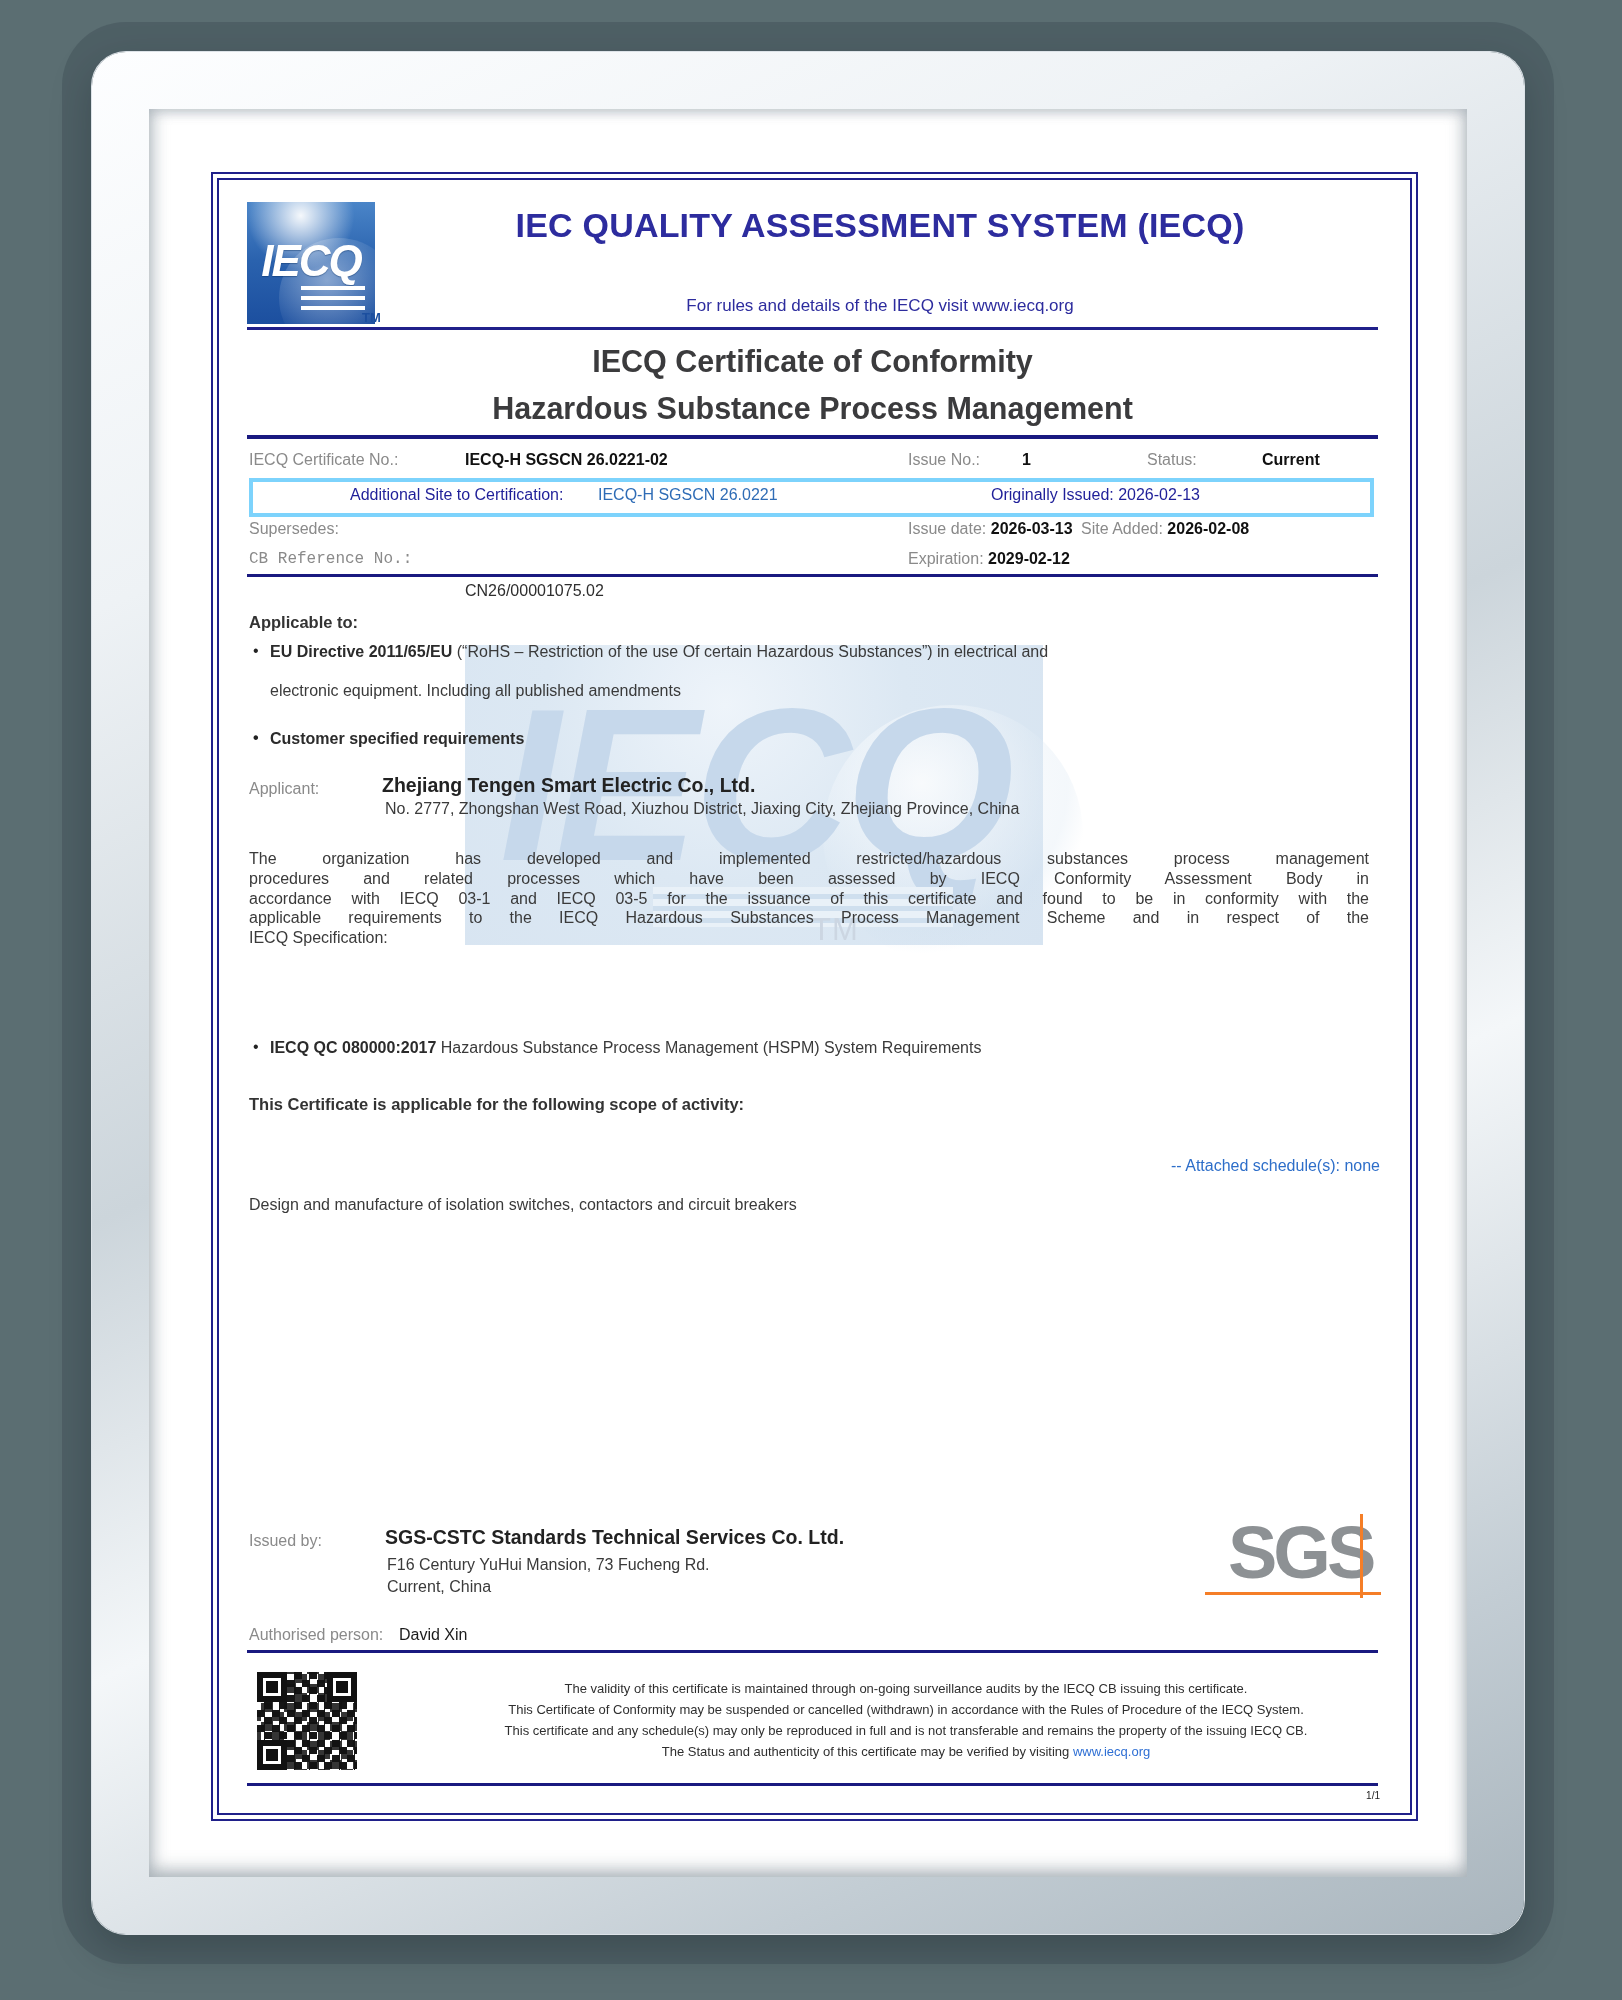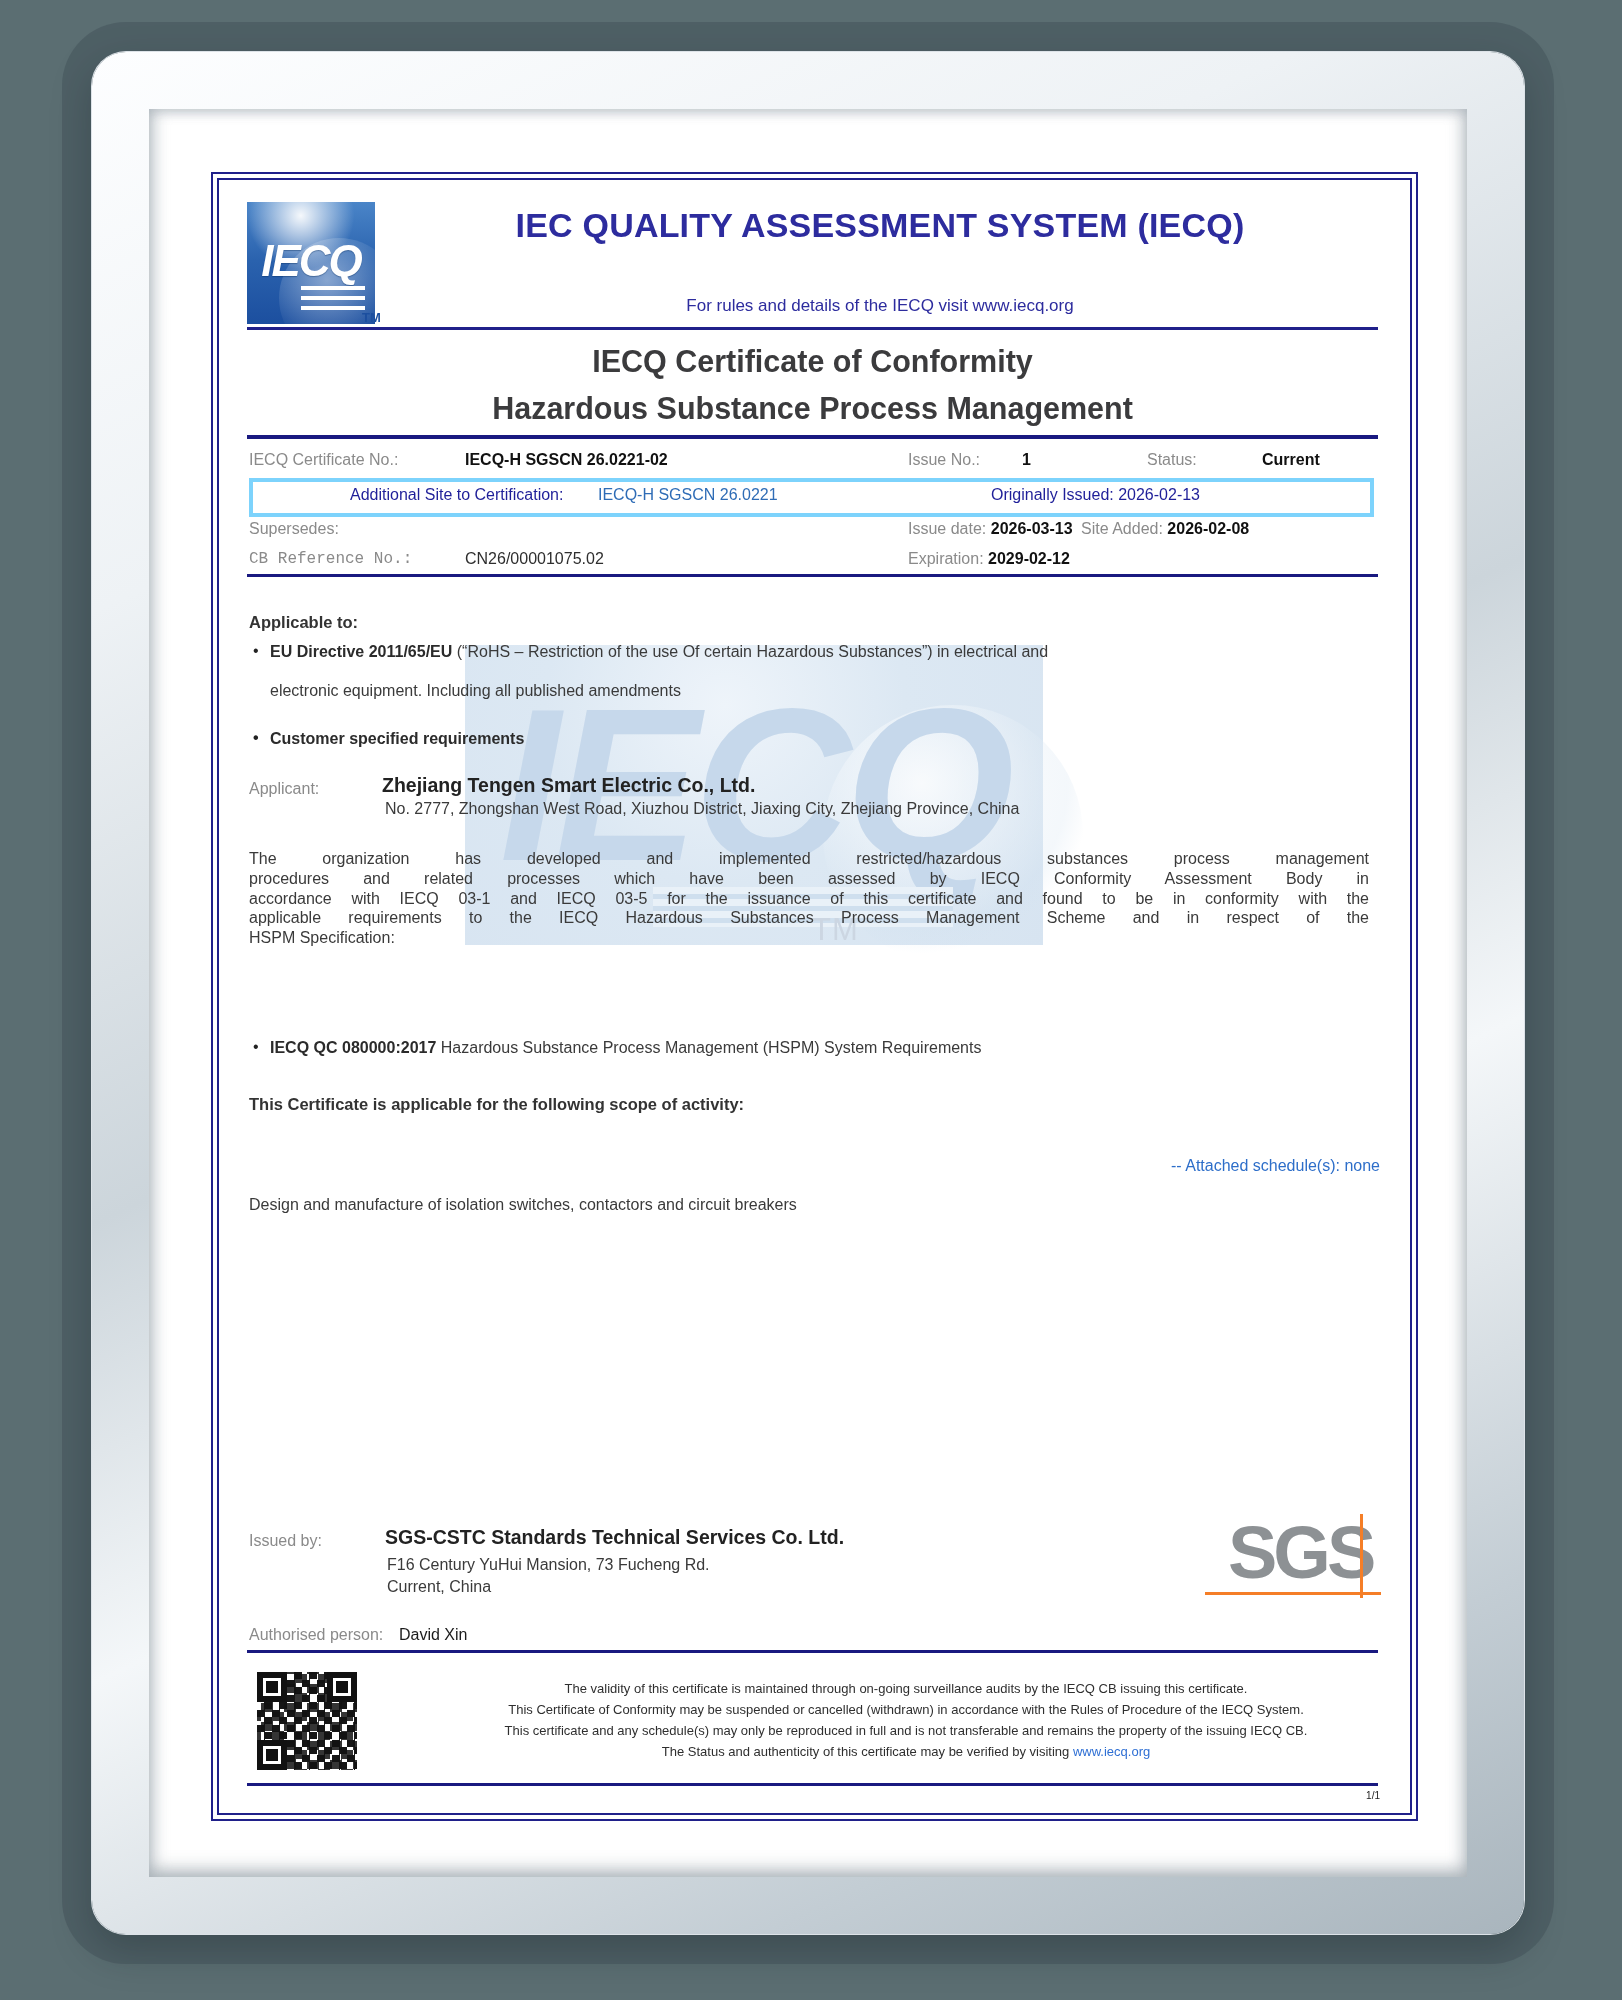--- a/index.html
+++ b/index.html
@@ -48,21 +48,21 @@
   .subtitle{position:absolute;left:375px;top:296px;width:1010px;text-align:center;
     font-size:17px;color:#2d2c9e;}
   .hr-thin{position:absolute;left:247px;width:1131px;height:3px;background:#20208a;}
   .hr-thick{position:absolute;left:247px;width:1131px;height:4px;background:#191980;}
   .cert-title{position:absolute;left:247px;width:1131px;text-align:center;
     font-size:30.5px;font-weight:700;color:#3b3b3d;}
 
   
   .lbl{color:#8a8a8a;font-size:16px;}
   .val{color:#111;font-weight:700;font-size:16px;}
-  .plain{color:#2e2e2e;font-size:16px;}
+  .plain{color:#2e2e2e;font-size:16px;margin-top:32px;}
   .site-box{position:absolute;left:249px;top:478px;width:1117px;height:31px;
     border:4px solid #7dd3fc;box-shadow:inset 0 0 0 1px #fff;}
   .box-navy{color:#1f1f99;font-size:16px;}
   .box-blue{color:#2e6cb6;font-size:16px;}
 
   .h-bold{font-size:16.5px;font-weight:700;color:#333;}
   .bullet:before{content:"•";position:absolute;left:-17px;top:-1px;color:#222;font-size:16px;}
   .btxt{position:relative;font-size:16px;color:#3a3a3a;}
   .btxt b{color:#2b2b2b;}
 
@@ -161,21 +161,21 @@
 
   <span class="abs lbl" style="left:249px;top:780px;">Applicant:</span>
   <span class="abs" style="left:382px;top:774px;font-size:19.5px;font-weight:700;color:#222;">Zhejiang Tengen Smart Electric Co., Ltd.</span>
   <span class="abs" style="left:385px;top:800px;font-size:16px;color:#3a3a3a;">No. 2777, Zhongshan West Road, Xiuzhou District, Jiaxing City, Zhejiang Province, China</span>
 
   <div class="abs" style="left:249px;top:849px;">
     <div class="stmt-line">The organization has developed and implemented restricted/hazardous substances process management</div>
     <div class="stmt-line">procedures and related processes which have been assessed by IECQ Conformity Assessment Body in</div>
     <div class="stmt-line">accordance with IECQ 03-1 and IECQ 03-5 for the issuance of this certificate and found to be in conformity with the</div>
     <div class="stmt-line">applicable requirements to the IECQ Hazardous Substances Process Management Scheme and in respect of the</div>
-    <div class="stmt-line stmt-last">HSPM Specification:</div>
+    <div class="stmt-line stmt-last">IECQ Specification:</div>
   </div>
 
   <div class="abs btxt bullet" style="left:270px;top:985px;width:1100px;">
     <b>IECQ QC 080000:2017</b><span> Hazardous Substance Process Management (HSPM) System Requirements</span>
   </div>
 
   <div class="abs h-bold" style="left:249px;top:1095px;">This Certificate is applicable for the following scope of activity:</div>
   <div class="abs btxt" style="left:249px;top:1124px;width:1120px;">Design and manufacture of isolation switches, contactors and circuit breakers</div>
   <div class="abs blue-note" style="left:980px;top:1157px;width:400px;text-align:right;">-- Attached schedule(s): none</div>
 

